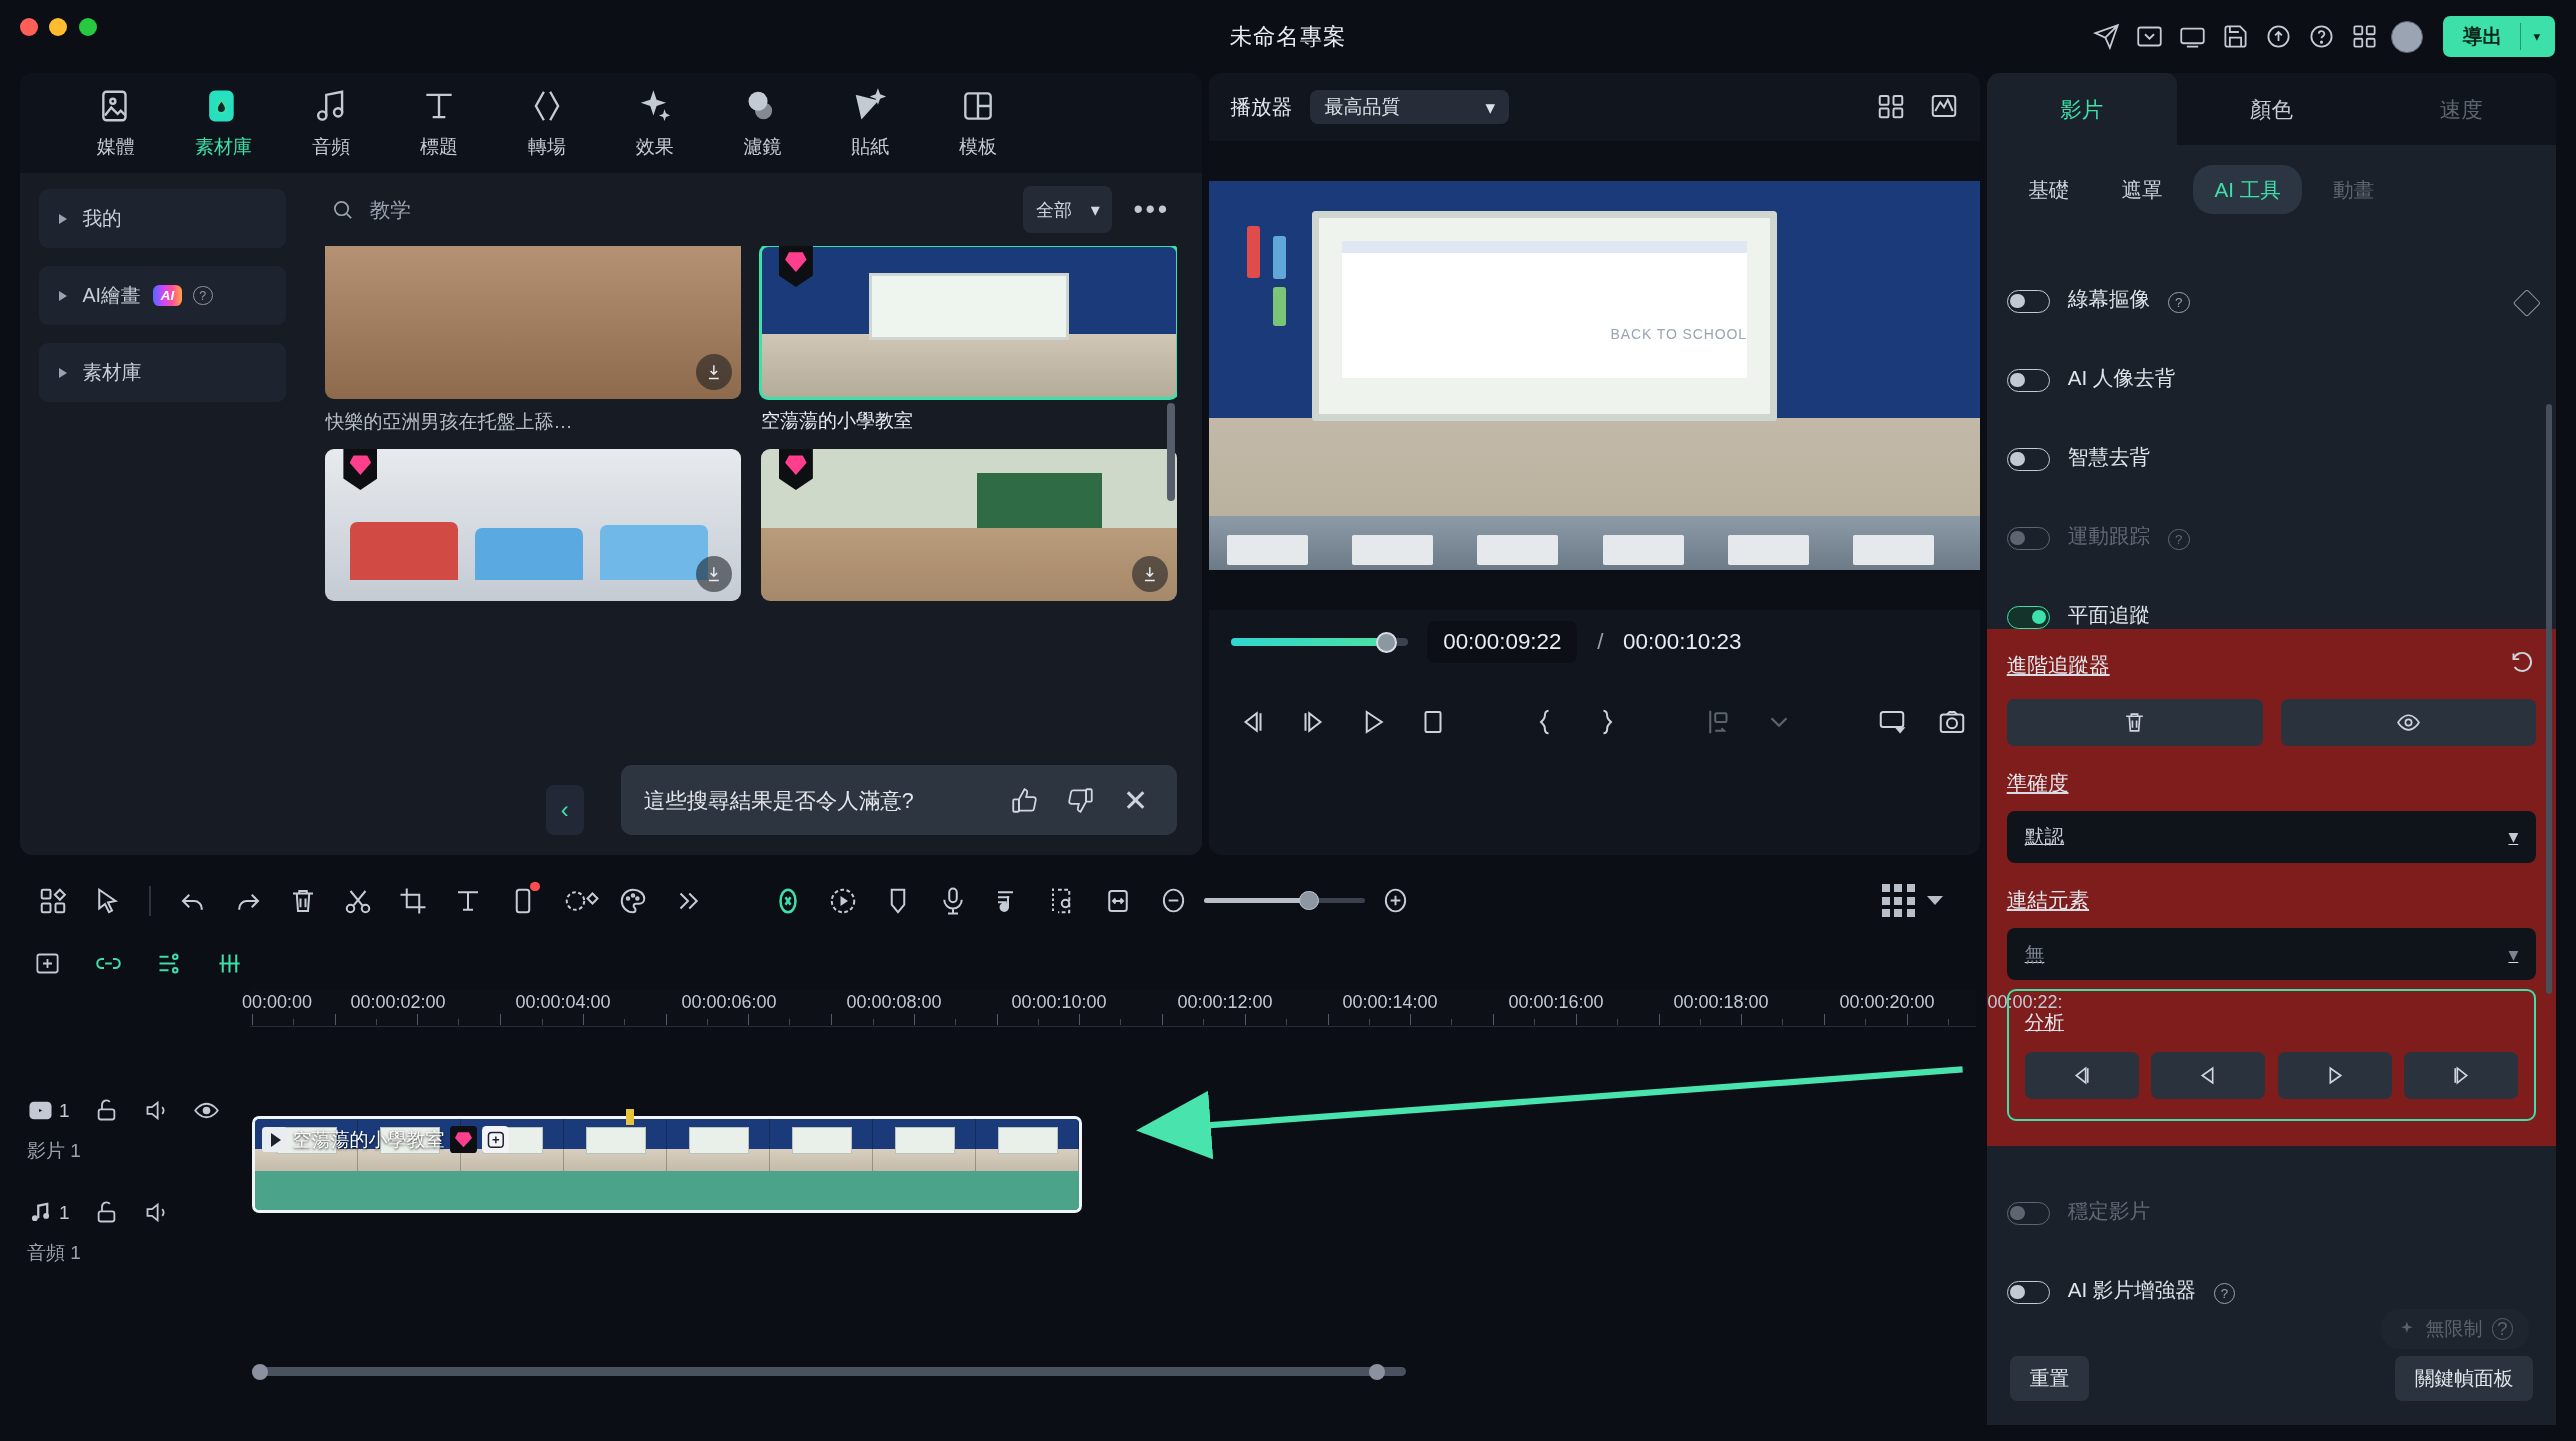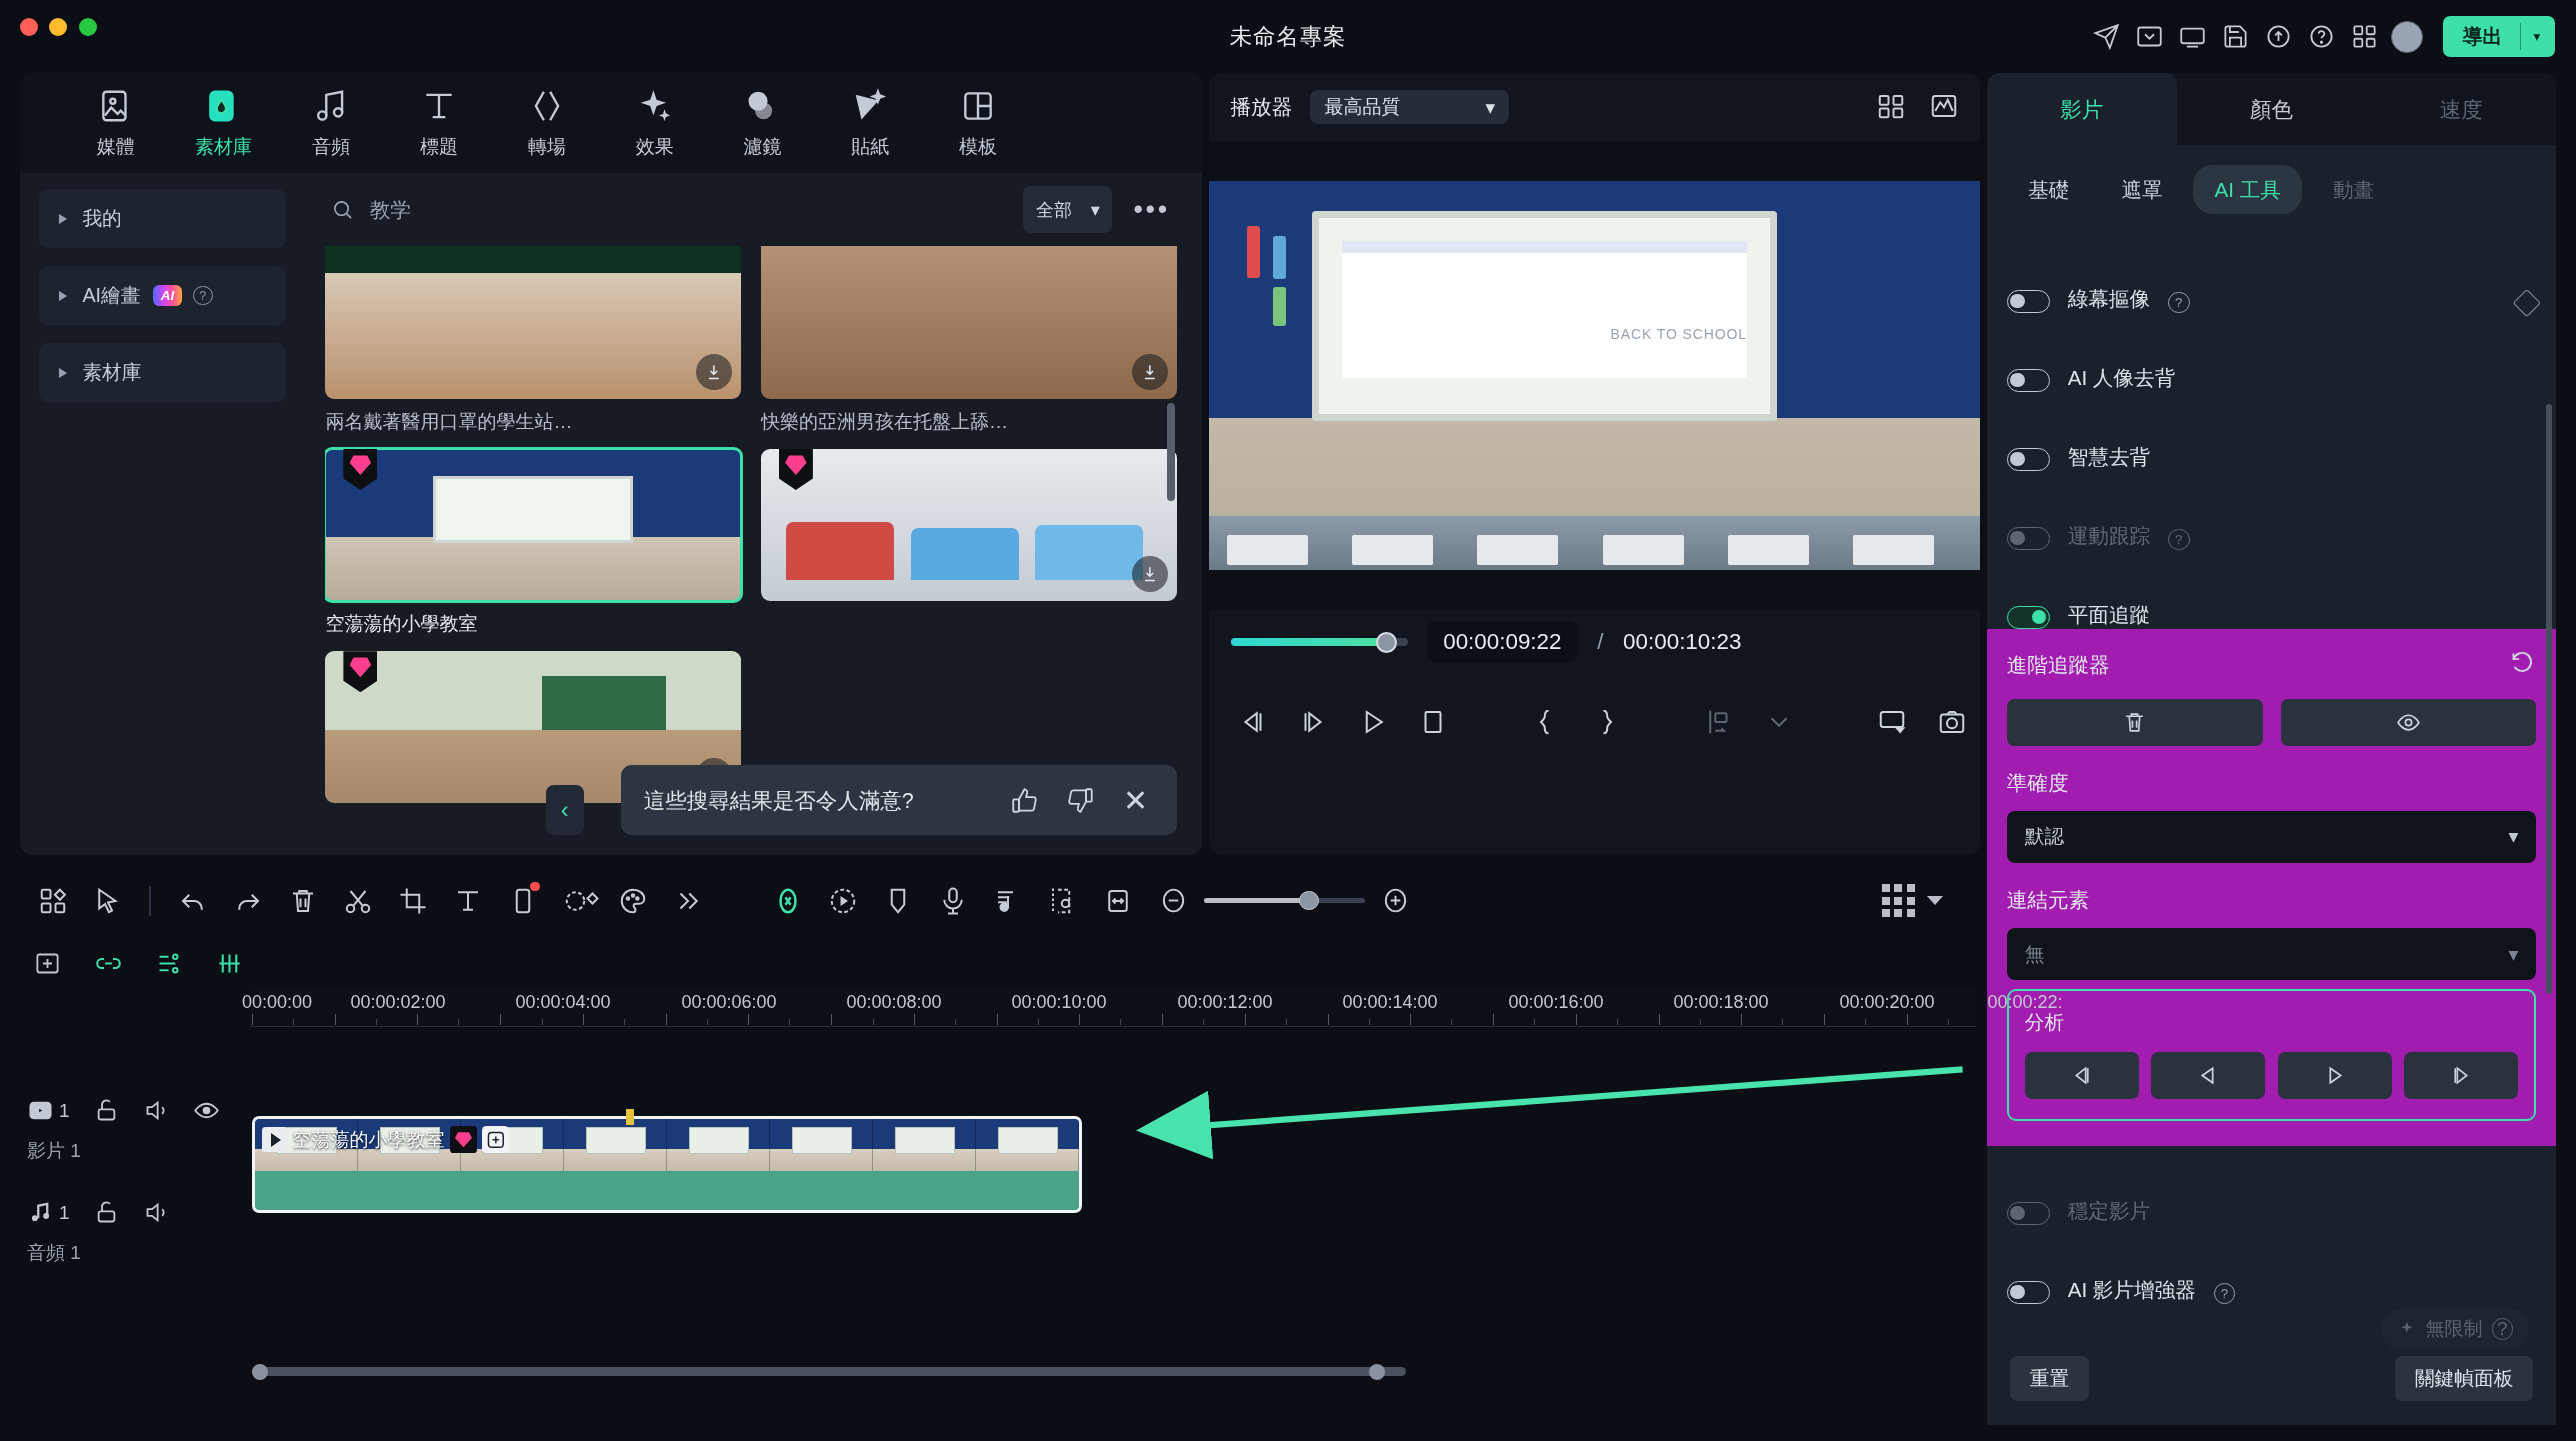--- a/index.html
+++ b/index.html
@@ -169,21 +169,21 @@
   .tog.on { border-color:#3ee0a9; background:#14342b; }
   .tog.on i { left:auto; right:2.7px; background:#3ee0a9; }
   .tog.dis { border-color:#5d6571; } .tog.dis i { background:#5d6571; }
   .row-lbl { font-size:20.6px; color:#dfe4ea; }
   .row-lbl.dis { color:#616975; }
   .qmark { width:21.5px;height:21.5px;border:1.8px solid #99a1ad;border-radius:50%;
      font-size:13.4px;display:flex;align-items:center;justify-content:center;color:#99a1ad; }
   .qmark.dis { border-color:#616975; color:#616975; }
   .kf-diamond { margin-left:auto; width:19.7px;height:19.7px; border:1.8px solid #8b93a0;
      transform:rotate(45deg); border-radius:2.7px; }
-  .block { background:#a21caf; padding:19.7px; }
+  .block { background:#7f1d1d; padding:19.7px;text-decoration:underline; }
   .blk-head { display:flex; align-items:center; font-size:20.6px; color:#e4e8ee; margin-bottom:18px; }
   .reset-ic { margin-left:auto; color:#cdd3db; }
   .reset-ic svg { width:27px;height:27px; }
   .two-btn { display:flex; gap:18px; }
   .two-btn > div { flex:1; height:47px; background:#2a323e; border-radius:7.2px;
      display:flex; align-items:center; justify-content:center; color:#cfd5dd; cursor:pointer; }
   .two-btn svg { width:25px;height:25px; }
   .field-lbl { font-size:20.6px; color:#e4e8ee; margin:23px 0 14.3px; }
   .sel-box { height:52px; background:#0f141b; border-radius:8px; display:flex;
      align-items:center; justify-content:space-between; padding:0 18px;
@@ -445,30 +445,20 @@
           </div>
           <div class="filter-sel">
             <span>全部</span>
             <span>▾</span>
           </div>
           <div class="dots">•••</div>
         </div>
 
         <div class="grid-wrap">
           <div class="grid">
-            <div class="cell">
-              <div class="thumb" style="background:linear-gradient(#0f3020 0%,#0f3020 48%,#d9c8b6 48%,#b9916c 100%);margin-top:-89px;height:242px;">
-                <div class="dl">
-                    <svg viewBox="0 0 24 24" fill="none" stroke="currentColor" stroke-width="1.8">
-                      <path d="M12 4v11M8 11l4 4 4-4M6 20h12"></path>
-                    </svg>
-                  </div>
-              </div>
-              <div class="cap">兩名戴著醫用口罩的學生站…</div>
-            </div>
             <div class="cell">
               <div class="thumb" style="background:linear-gradient(#caa98a,#8e6a4c);margin-top:-89px;height:242px;">
                 <div class="dl">
                     <svg viewBox="0 0 24 24" fill="none" stroke="currentColor" stroke-width="1.8">
                       <path d="M12 4v11M8 11l4 4 4-4M6 20h12"></path>
                     </svg>
                   </div>
               </div>
               <div class="cap">快樂的亞洲男孩在托盤上舔…</div>
             </div>

